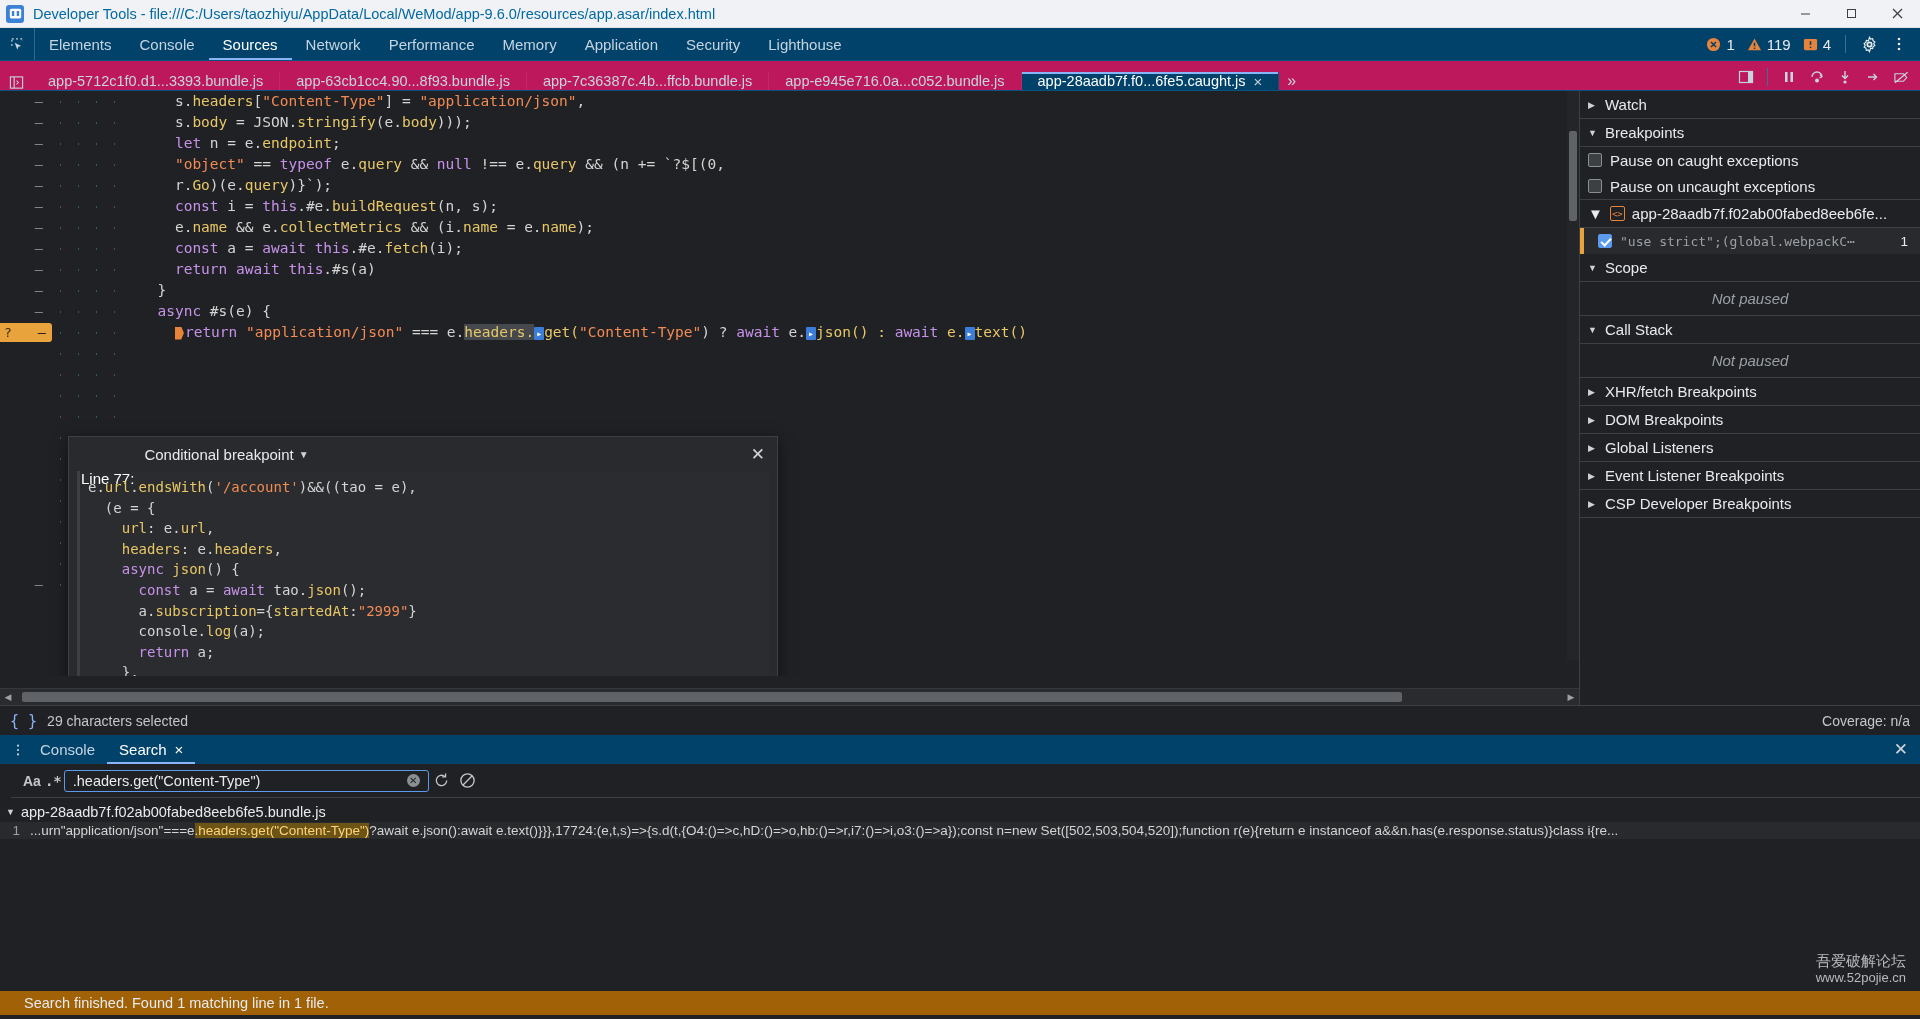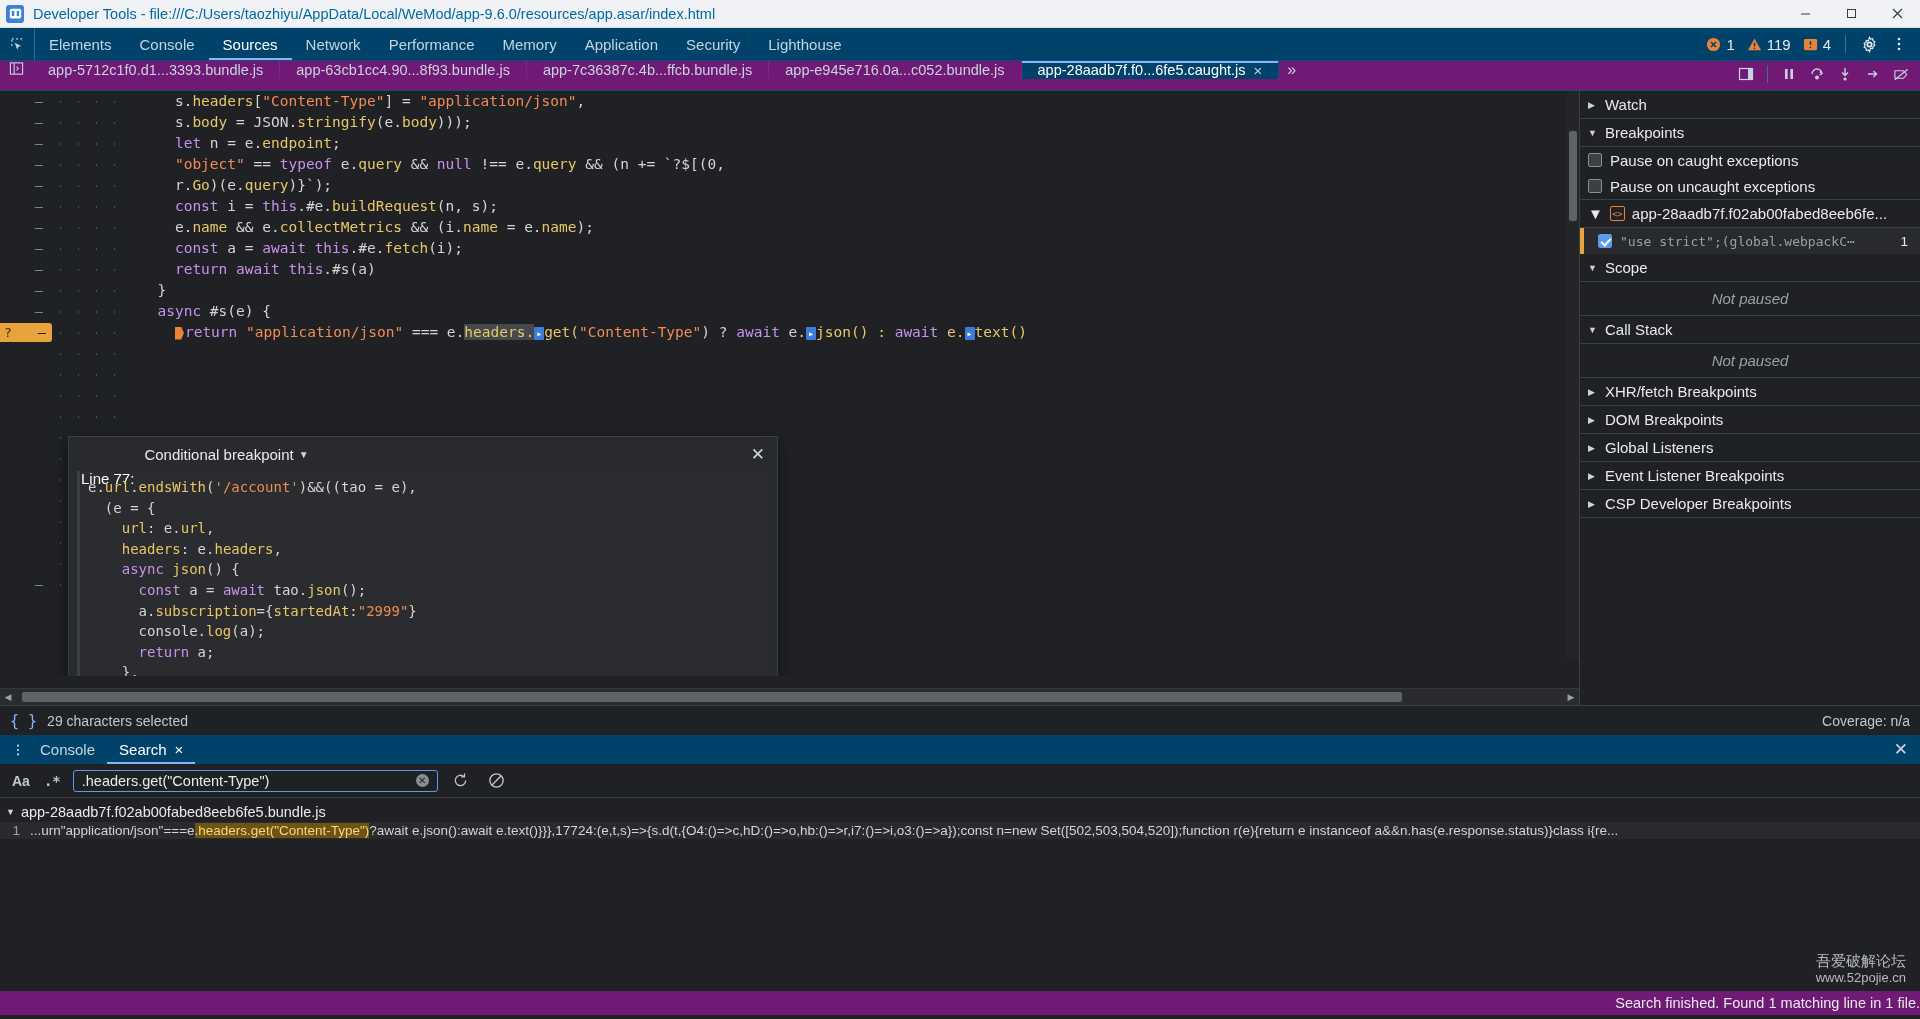--- a/index.html
+++ b/index.html
@@ -45,21 +45,21 @@
     white-space:nowrap;
   }
   .mtab.active{color:#ffffff;box-shadow:inset 0 -2px 0 #8ab4f8;}
   .tabbar-right{display:flex;align-items:center;gap:4px;padding-right:8px;}
   .count-grp{display:flex;align-items:center;gap:5px;padding:0 4px;font-size:15px;color:#e8eaed;}
   .cnt-ico{width:15px;height:15px;display:inline-block;}
   .divider-v{width:1px;height:18px;background:#3d6f93;margin:0 6px;}
   .icon-btn{width:26px;height:26px;display:flex;align-items:center;justify-content:center;}
   
   .ftabbar{
-    height:29px;background:#701a75;display:flex;align-items:flex-start;
+    height:29px;background:#be185d;display:flex;align-items:flex-end;
     border-bottom:1px solid #0a5380;
   }
   .ftab-leading{width:32px;display:flex;align-items:center;justify-content:center;}
   .ftabs{display:flex;align-items:stretch;flex:1 1 auto;min-width:0;}
   .ftab{
     padding:0 16px;display:flex;align-items:center;gap:8px;font-size:14.5px;
     color:#c6d4e0;white-space:nowrap;border-right:1px solid rgba(255,255,255,.07);
   }
   .ftab.active{background:#01426a;color:#fff;box-shadow:inset 0 2px 0 #8ab4f8;}
   .ftab .xmark{font-size:15px;color:#c6d4e0;line-height:1;}
@@ -187,22 +187,23 @@
   .drawer-tabs{
     height:29px;background:#01426a;display:flex;align-items:center;padding-left:8px;
   }
   .drawer-tabs .dots{width:20px;display:flex;align-items:center;justify-content:center;}
   .dtab{
     padding:0 12px;height:29px;display:flex;align-items:center;gap:8px;font-size:15px;color:#c6d4e0;
   }
   .dtab.active{color:#fff;box-shadow:inset 0 -2px 0 #8ab4f8;}
   .drawer-close{margin-left:auto;padding-right:12px;font-size:17px;color:#cfd2d6;}
   .search-toolbar{
-    height:33px;display:flex;align-items:center;gap:10px;padding:0 10px;background:#202124;
+    height:33px;display:flex;align-items:center;padding:0 10px;background:#202124;
     border-bottom:1px solid #3c4043;
+    margin-left:11px;
   }
   .sw-btn{font-size:14px;color:#c4c7ca;font-weight:bold;padding:0 2px;}
   .sw-btn.regex{font-family:"DejaVu Sans Mono", monospace;}
   .search-field{
     position:relative;width:365px;height:22px;background:#202124;border:1px solid #5b9aec;
     border-radius:3px;display:flex;align-items:center;padding:0 8px;box-sizing:border-box;
   }
   .search-field .val{
     font-size:14.5px;color:#e8eaed;flex:1 1 auto;white-space:nowrap;overflow:hidden;
   }
@@ -224,21 +225,21 @@
   .res-line .lno{color:#9aa0a6;width:14px;text-align:right;flex:0 0 auto;}
   .res-line .txt{flex:1 1 auto;overflow:hidden;text-overflow:ellipsis;}
   .hl{background:#6b5416;color:#ffd479;}
   .watermark{
     position:absolute;right:14px;bottom:28px;text-align:right;color:#b8bbbe;line-height:1.3;
   }
   .watermark .w1{font-size:15px;}
   .watermark .w2{font-size:13px;}
   .finished{
     position:absolute;left:0;right:0;bottom:0;height:24px;display:flex;align-items:center;
-    padding-left:30px;font-size:14.5px;color:#e8eaed;background:#701a75;justify-content:flex-end;
+    padding-left:24px;font-size:14.5px;color:#e8eaed;background:#a16207;
   }
   .bottomwrap{position:relative;height:217px;}
 </style>
 </head>
 <body>
 
 <div class="titlebar">
   <div class="tb-logo">
     <svg width="13" height="13" viewBox="0 0 16 16">
         <rect x="1" y="2" width="14" height="12" rx="2" fill="#fff"></rect>

